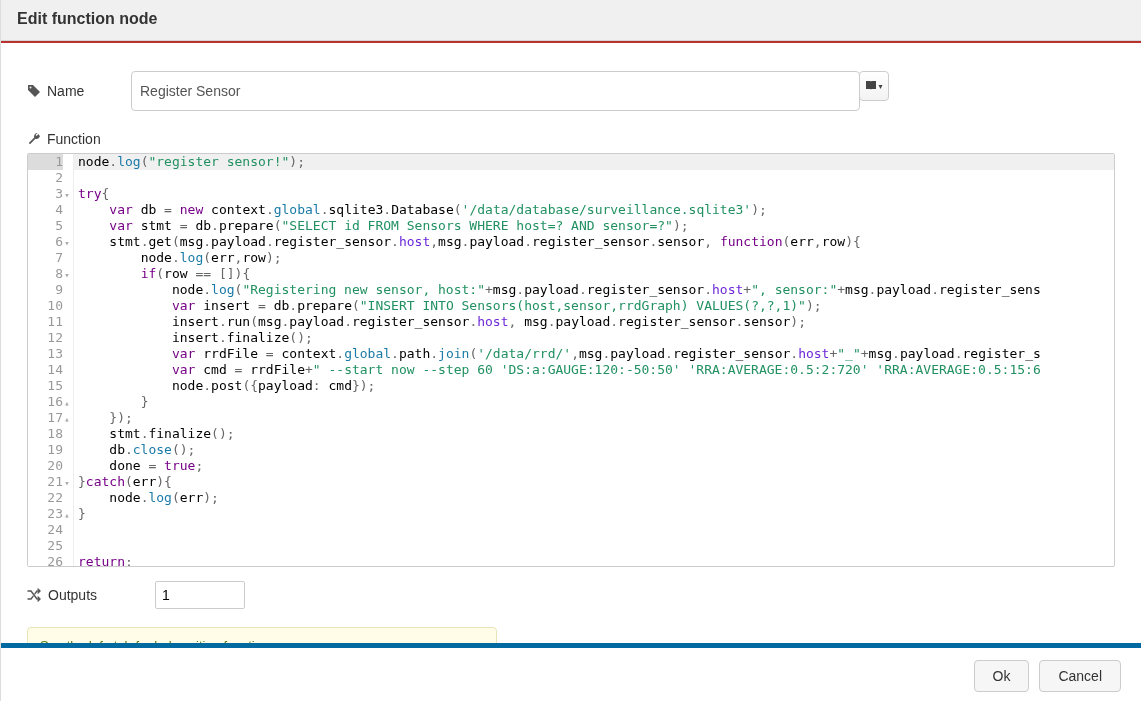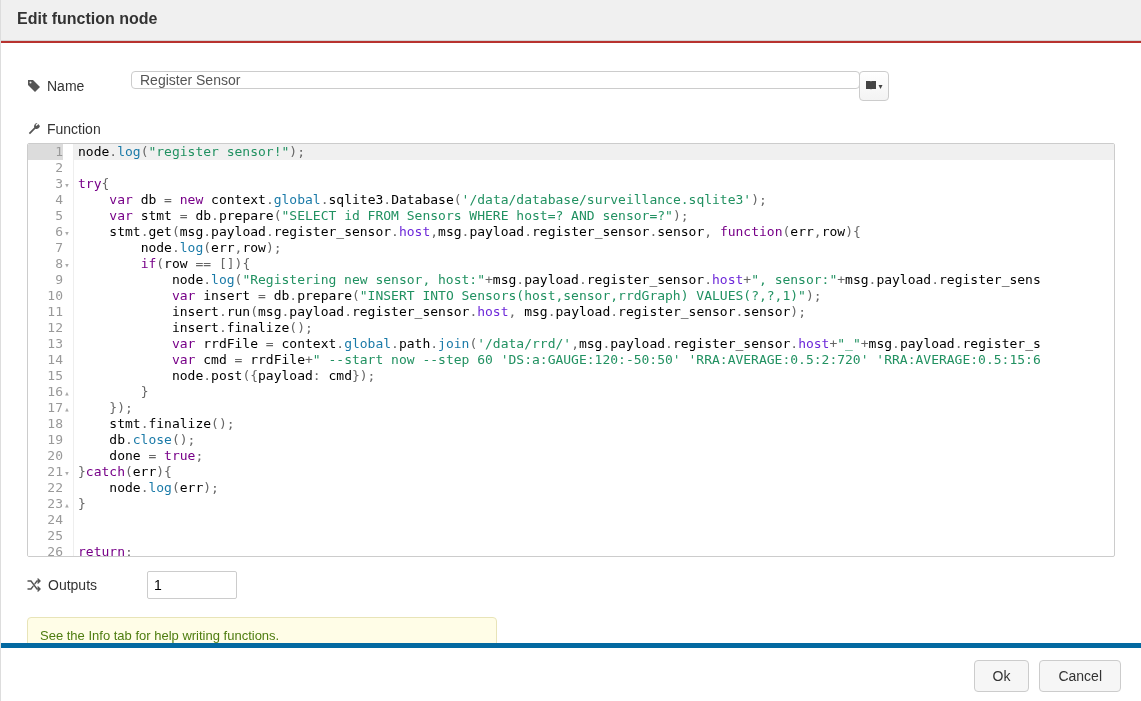--- a/index.html
+++ b/index.html
@@ -57,21 +57,21 @@
     align-items: center; justify-content: center;
     color: #555;
   }
   .name-input-wrap {
     display: flex;
     flex: 0 0 758px;
     gap: 0;
   }
   input[type=text].name-input {
     flex: 1;
-    height: 18px;
+    height: 40px;
     border: 1px solid #ccc;
     border-radius: 4px;
     padding: 4px 8px;
     font-size: 14px;
     color: #555;
   }
   .name-append {
     width: 30px; height: 30px;
     border: 1px solid #ccc;
     border-radius: 4px;
@@ -138,21 +138,21 @@
   .tok-str  { color: #219161; }
   .tok-glob { color: #1a7aa8; }    
   .tok-prop { color: #6d28d9; }    
   .tok-op   { color: #666; }
   .tok-id   { color: #000; }
 
   .outputs-row {
     display: flex;
     align-items: center;
     margin-top: 14px;
-    gap: 16px;
+    gap: 24px;
   }
   .outputs-label {
     display: flex;
     align-items: center;
     gap: 7px;
     width: 104px;
   }
   input[type=number].outputs-input {
     width: 90px;
     height: 28px;

